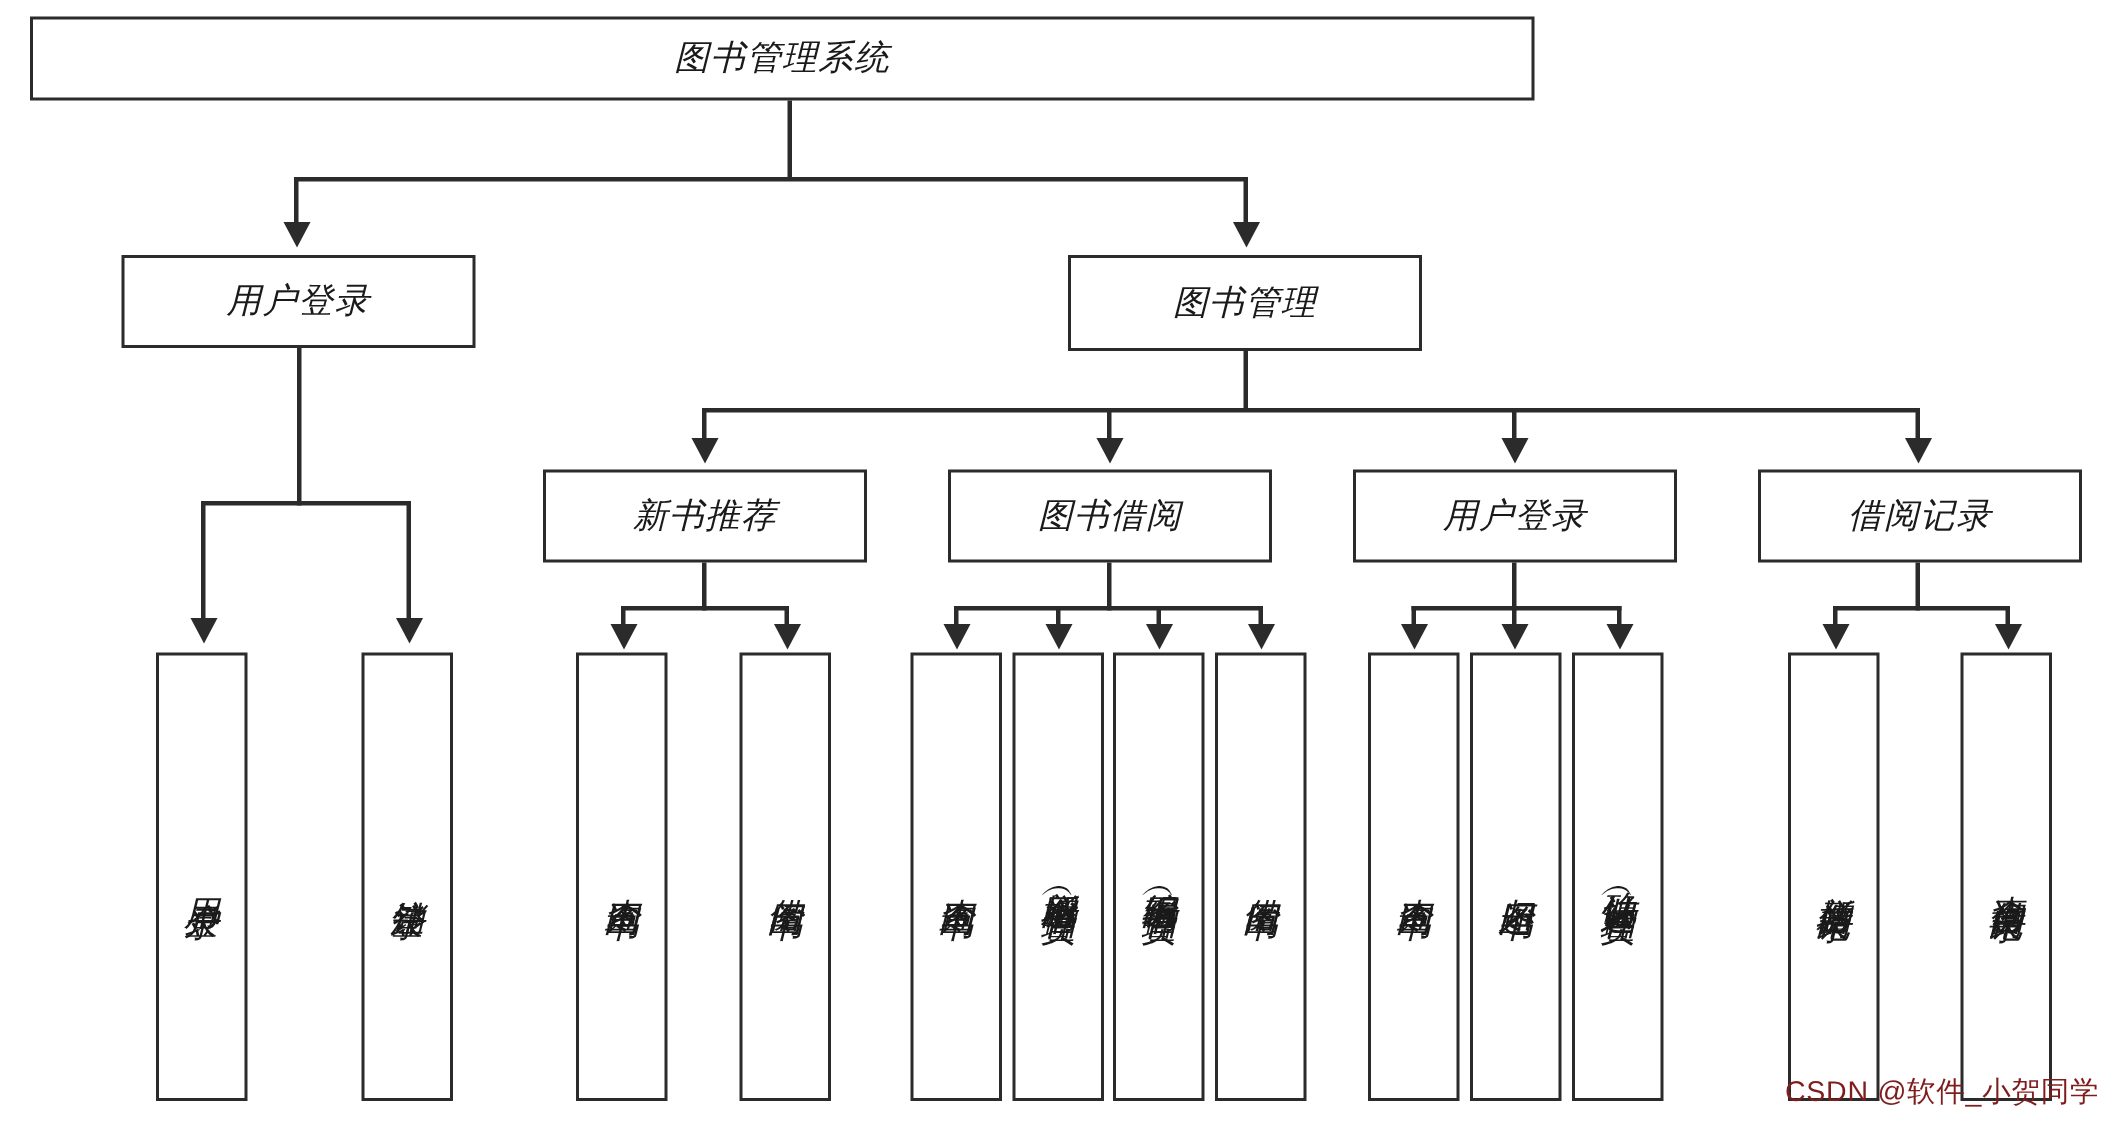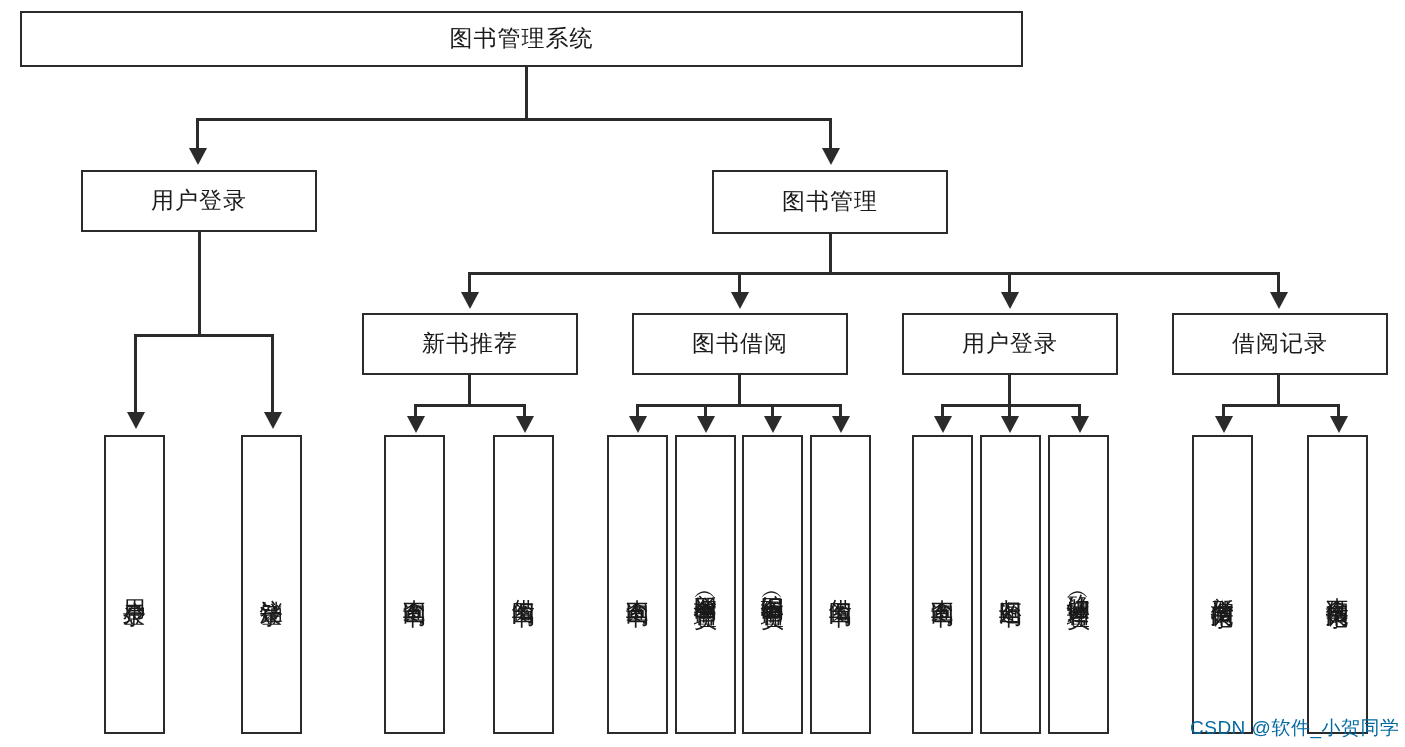--- a/index.html
+++ b/index.html
@@ -19,20 +19,21 @@
   }
   .node {
     position: absolute;
     box-sizing: border-box;
     background: #ffffff;
     border: 2px solid #2b2b2b;
     display: flex;
     align-items: center;
     justify-content: center;
     color: #1a1a1a;
+    font-style: italic;
   }
   .node.horiz {
     font-size: 23px;
     line-height: 1.1;
     letter-spacing: 1px;
   }
   .node.vert {
     writing-mode: vertical-rl;
     text-orientation: upright;
     font-size: 23px;
@@ -55,21 +56,21 @@
   .arrow {
     position: absolute;
     width: 0;
     height: 0;
     border-left: 9px solid transparent;
     border-right: 9px solid transparent;
     border-top: 17px solid #2b2b2b;
   }
   .watermark {
     position: absolute;
-    color: #0369a1;
+    color: #7f1d1d;
     font-size: 19px;
     letter-spacing: 0.5px;
     white-space: nowrap;
     font-family: "Liberation Sans", "DejaVu Sans", sans-serif;
   }
 </style>
 </head>
 <body>
 
 <div id="canvas">

